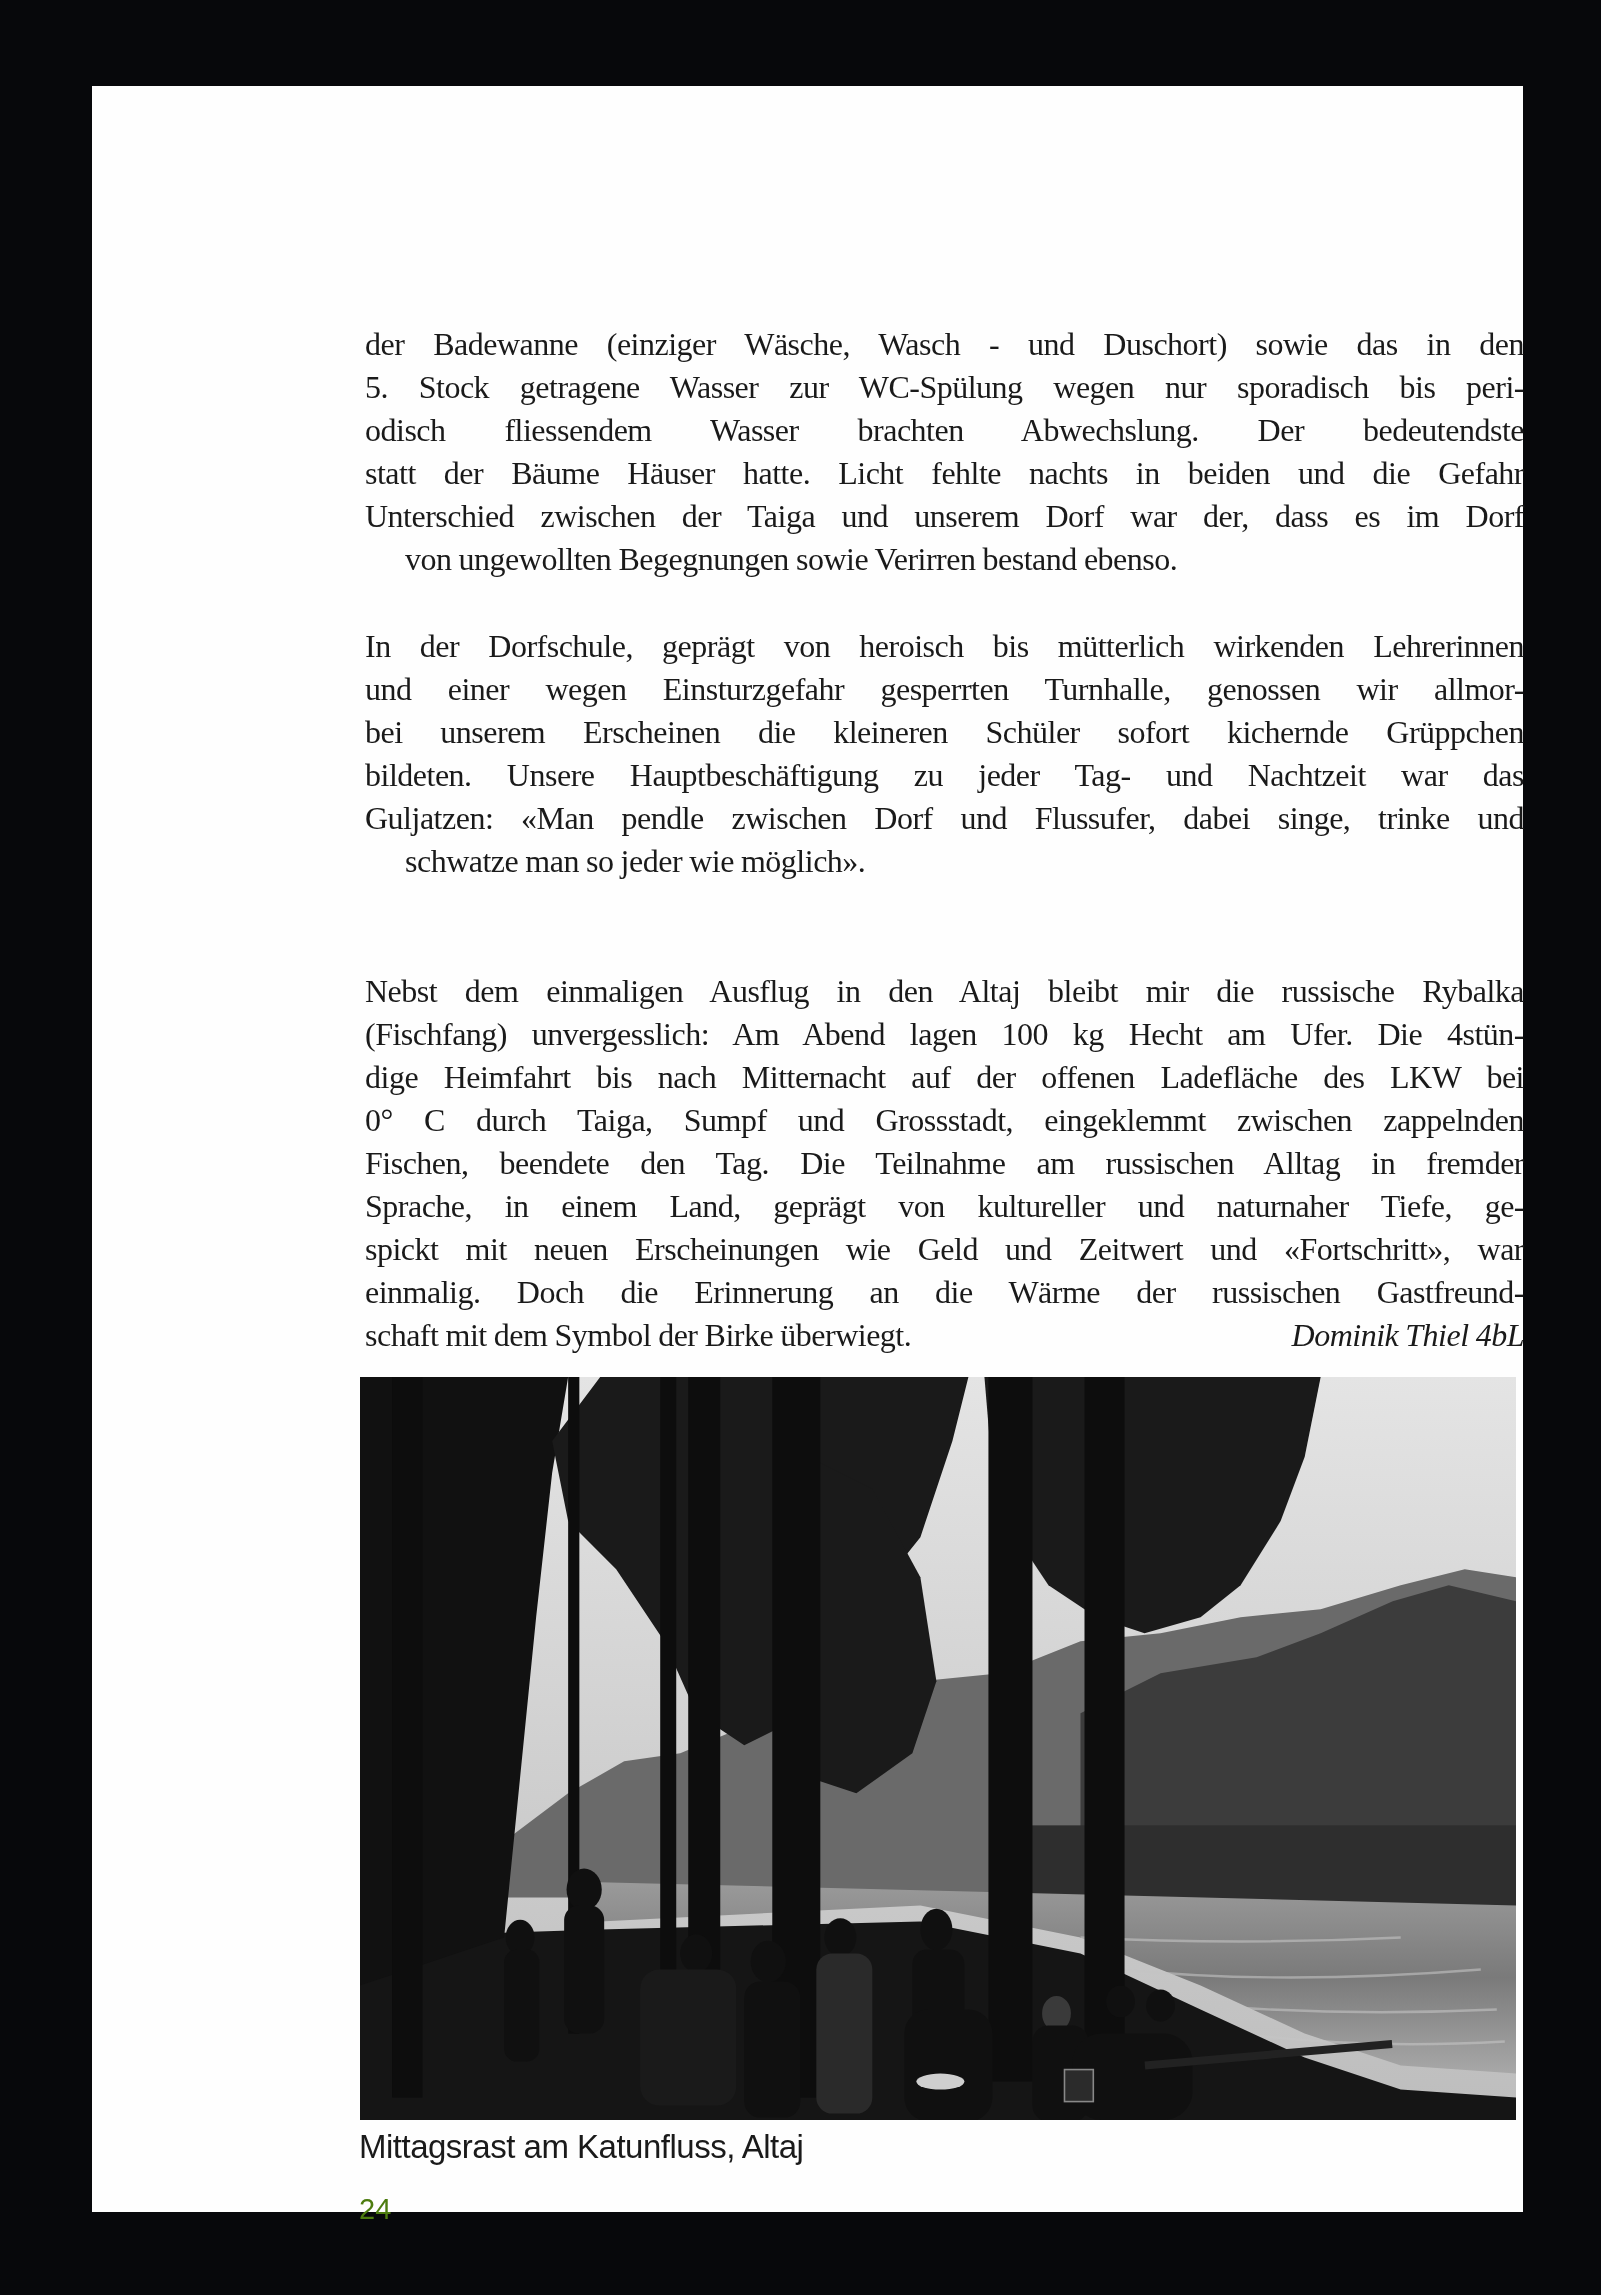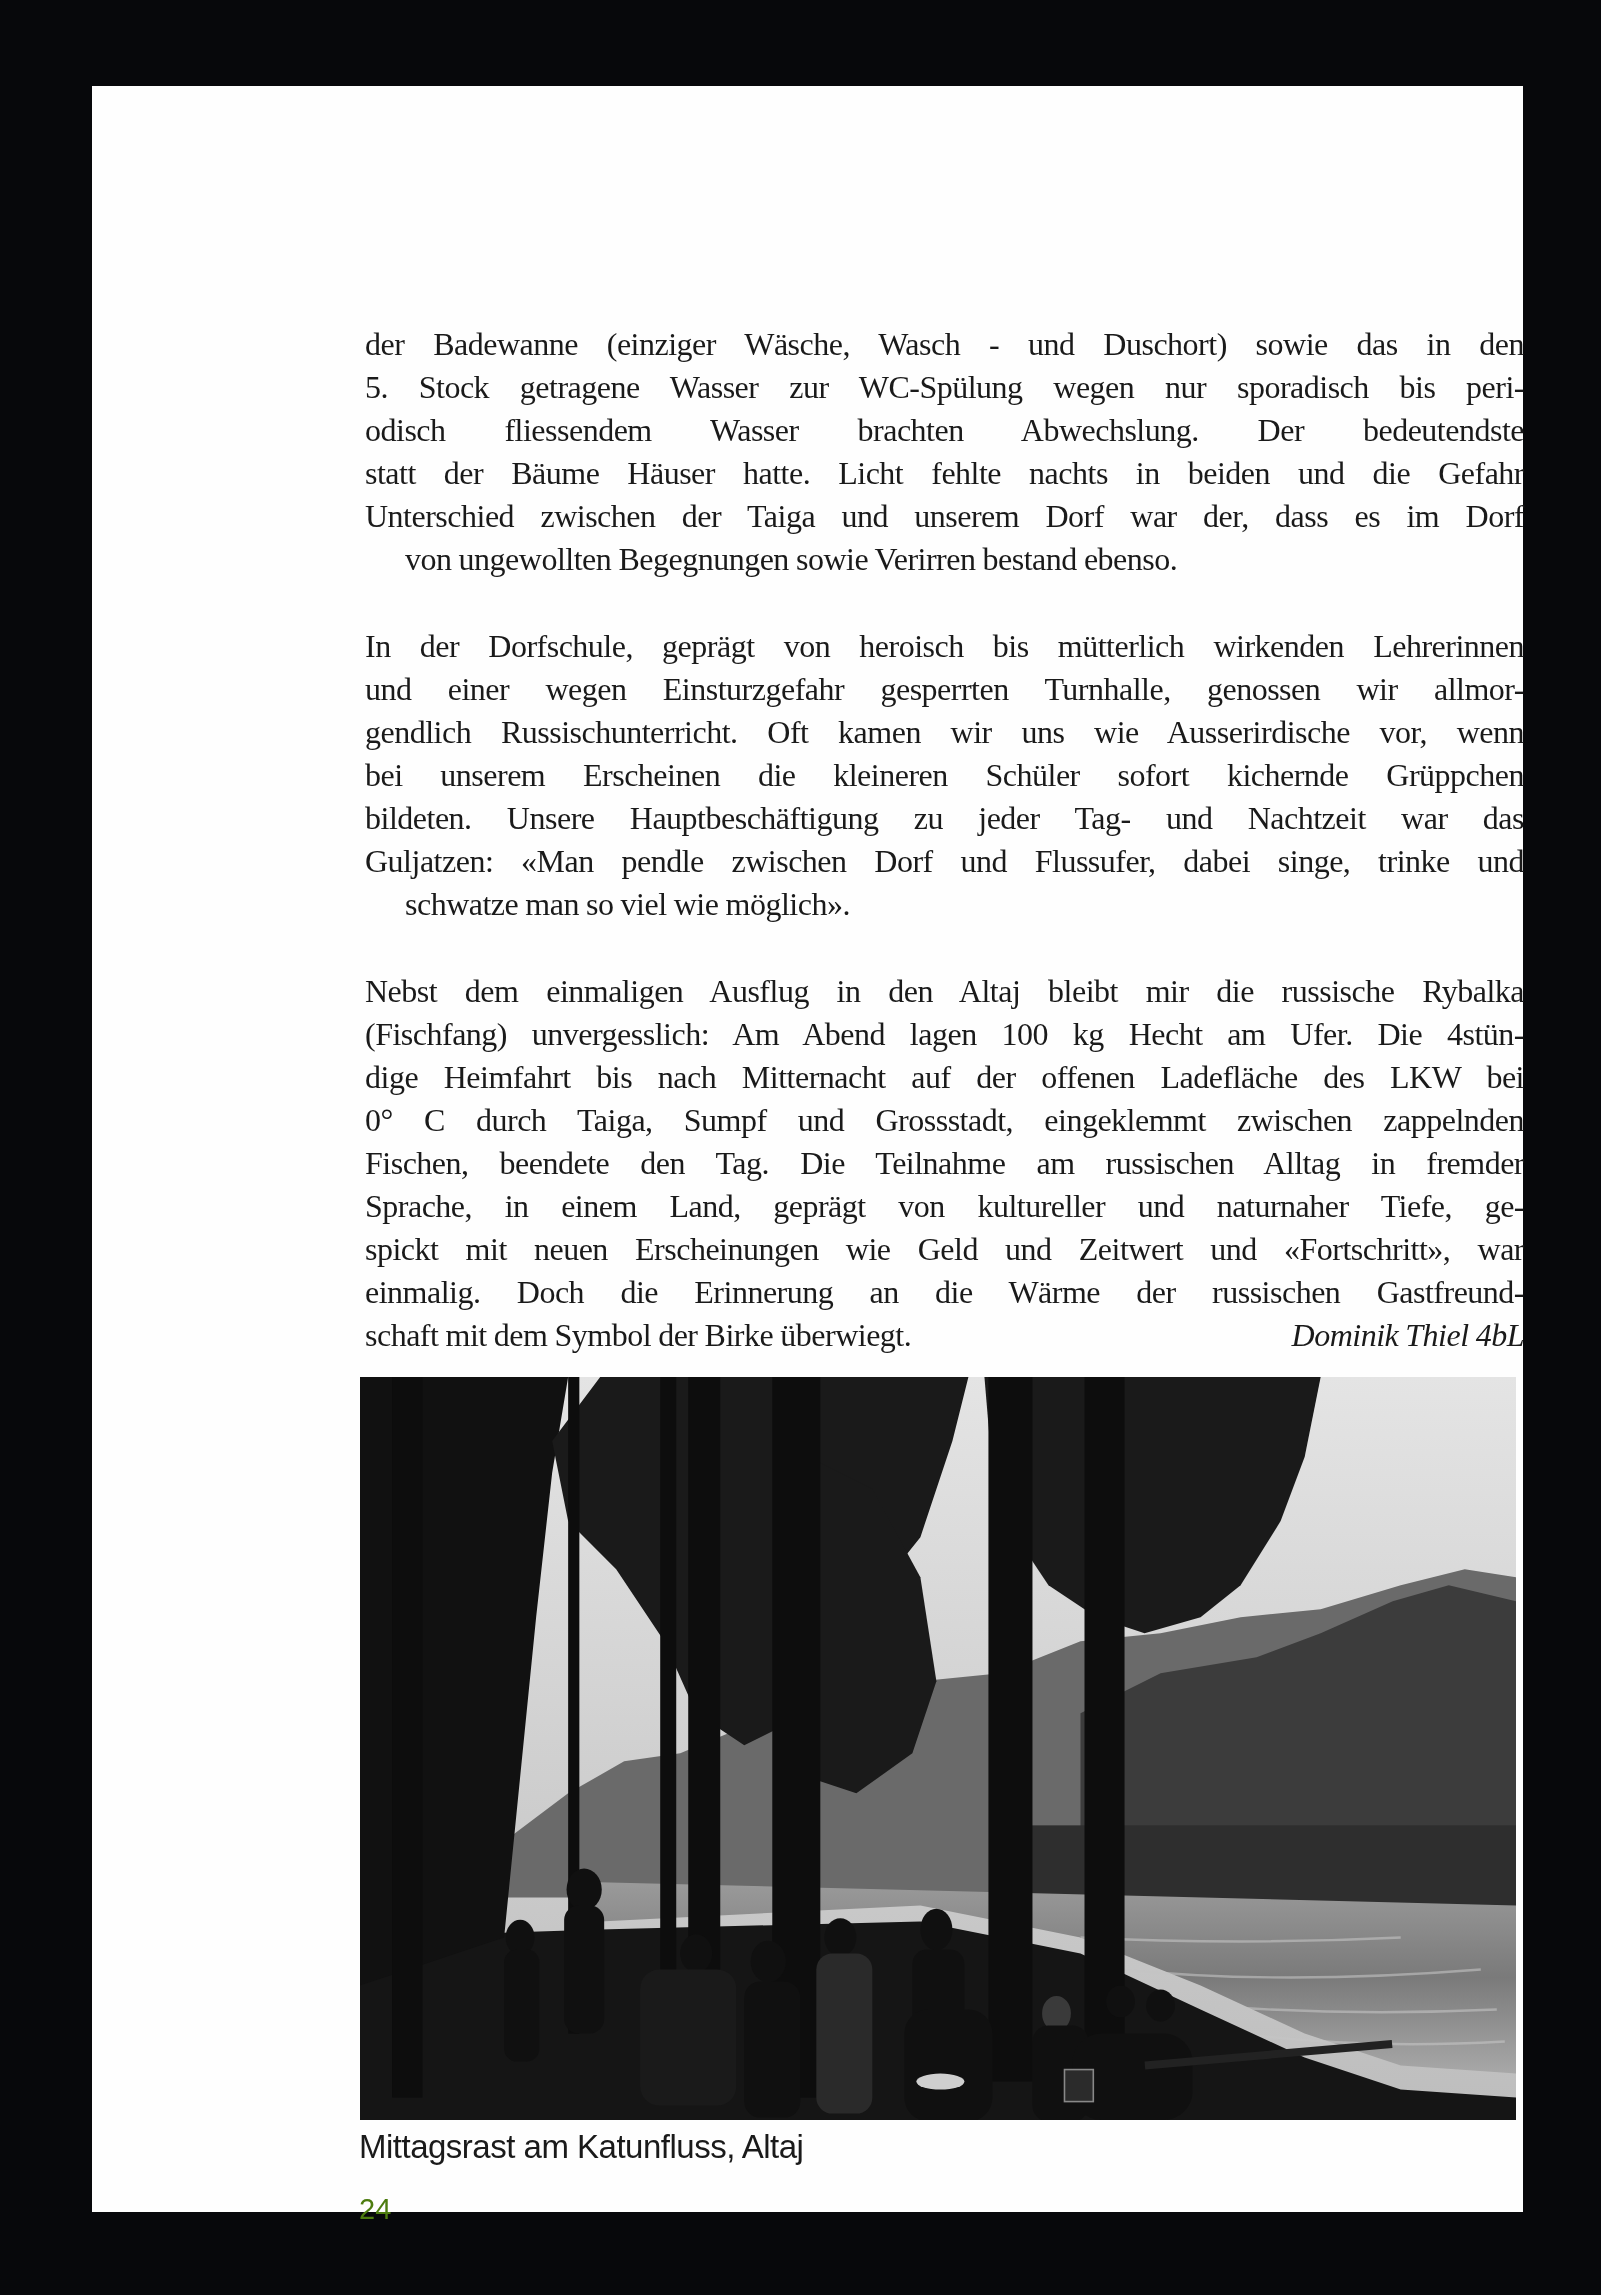--- a/index.html
+++ b/index.html
@@ -76,25 +76,24 @@
     <span class="line">5. Stock getragene Wasser zur WC-Spülung wegen nur sporadisch bis peri-</span>
     <span class="line">odisch fliessendem Wasser brachten Abwechslung. Der bedeutendste</span>
     <span class="line">statt der Bäume Häuser hatte. Licht fehlte nachts in beiden und die Gefahr</span>
     <span class="line">Unterschied zwischen der Taiga und unserem Dorf war der, dass es im Dorf</span>
     <span class="line last">von ungewollten Begegnungen sowie Verirren bestand ebenso.</span>
   </div>
 
   <div class="text-block" id="p2">
     <span class="line">In der Dorfschule, geprägt von heroisch bis mütterlich wirkenden Lehrerinnen</span>
     <span class="line">und einer wegen Einsturzgefahr gesperrten Turnhalle, genossen wir allmor-</span>
-    <span class="line">gendlich Russischunterricht. Oft kamen wir uns wie Ausserirdische vor, wenn</span>
     <span class="line">bei unserem Erscheinen die kleineren Schüler sofort kichernde Grüppchen</span>
     <span class="line">bildeten. Unsere Hauptbeschäftigung zu jeder Tag- und Nachtzeit war das</span>
     <span class="line">Guljatzen: «Man pendle zwischen Dorf und Flussufer, dabei singe, trinke und</span>
-    <span class="line last">schwatze man so viel wie möglich».</span>
+    <span class="line last">schwatze man so jeder wie möglich».</span>
   </div>
 
   <div class="text-block" id="p3">
     <span class="line">Nebst dem einmaligen Ausflug in den Altaj bleibt mir die russische Rybalka</span>
     <span class="line">(Fischfang) unvergesslich: Am Abend lagen 100 kg Hecht am Ufer. Die 4stün-</span>
     <span class="line">dige Heimfahrt bis nach Mitternacht auf der offenen Ladefläche des LKW bei</span>
     <span class="line">0° C durch Taiga, Sumpf und Grossstadt, eingeklemmt zwischen zappelnden</span>
     <span class="line">Fischen, beendete den Tag. Die Teilnahme am russischen Alltag in fremder</span>
     <span class="line">Sprache, in einem Land, geprägt von kultureller und naturnaher Tiefe, ge-</span>
     <span class="line">spickt mit neuen Erscheinungen wie Geld und Zeitwert und «Fortschritt», war</span>

